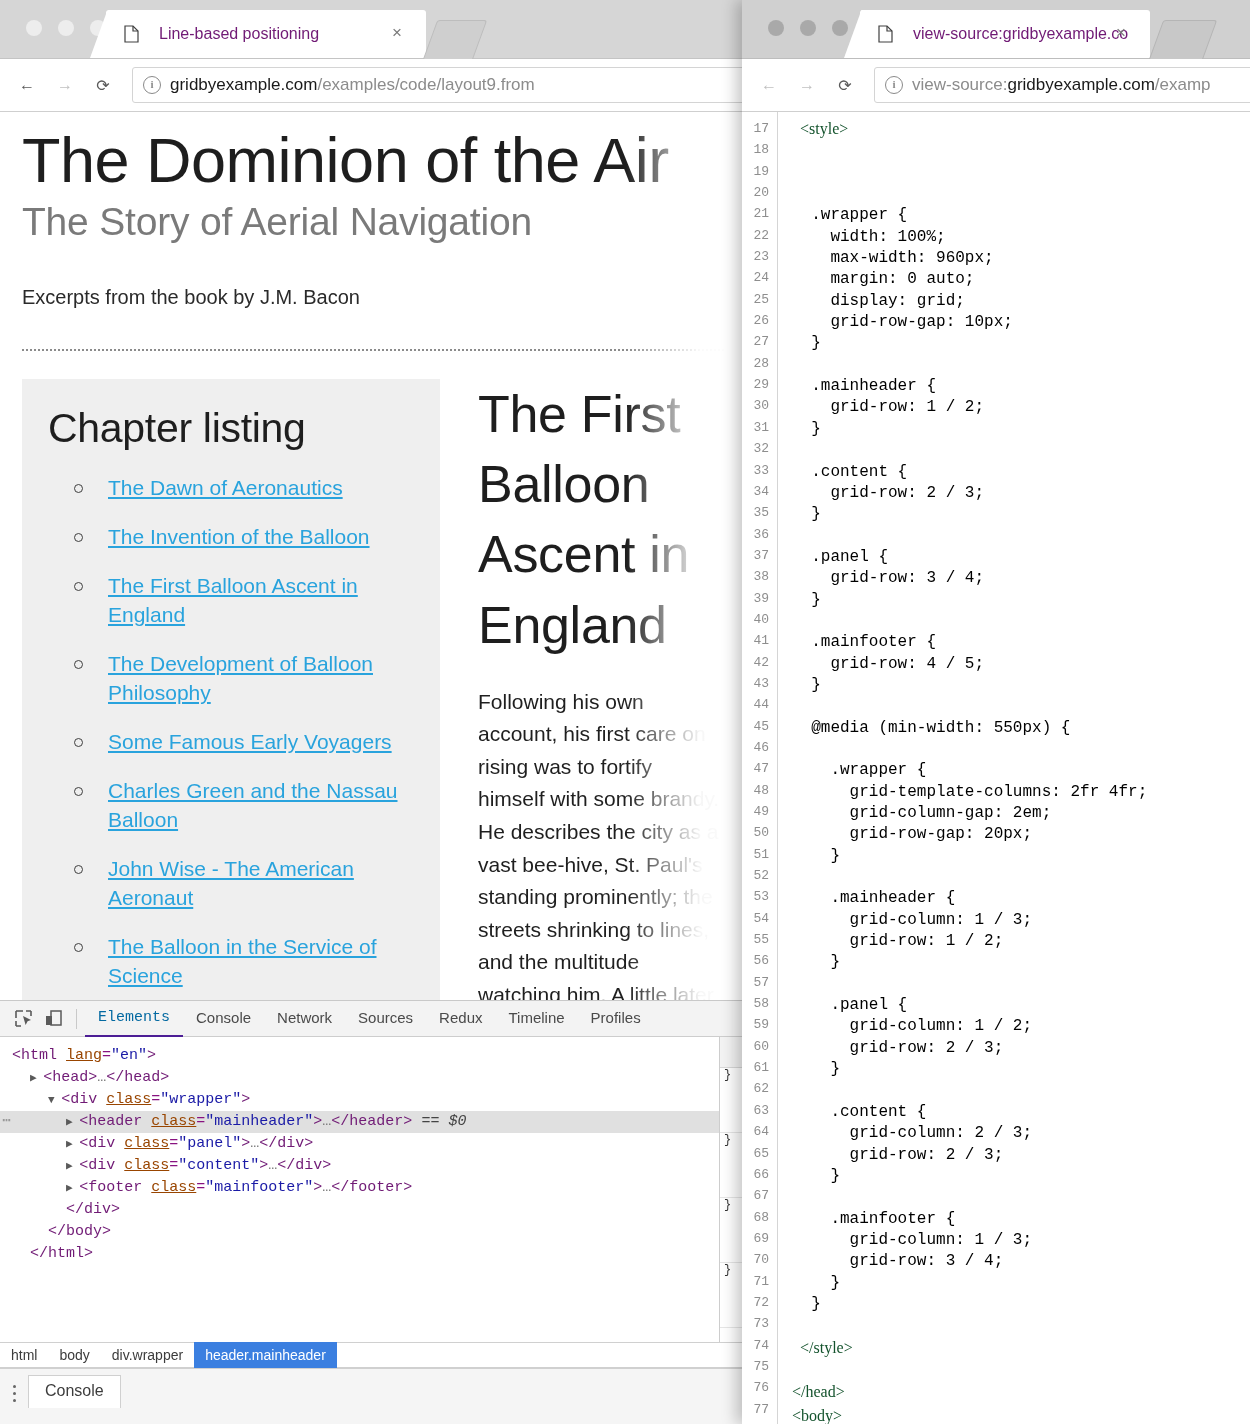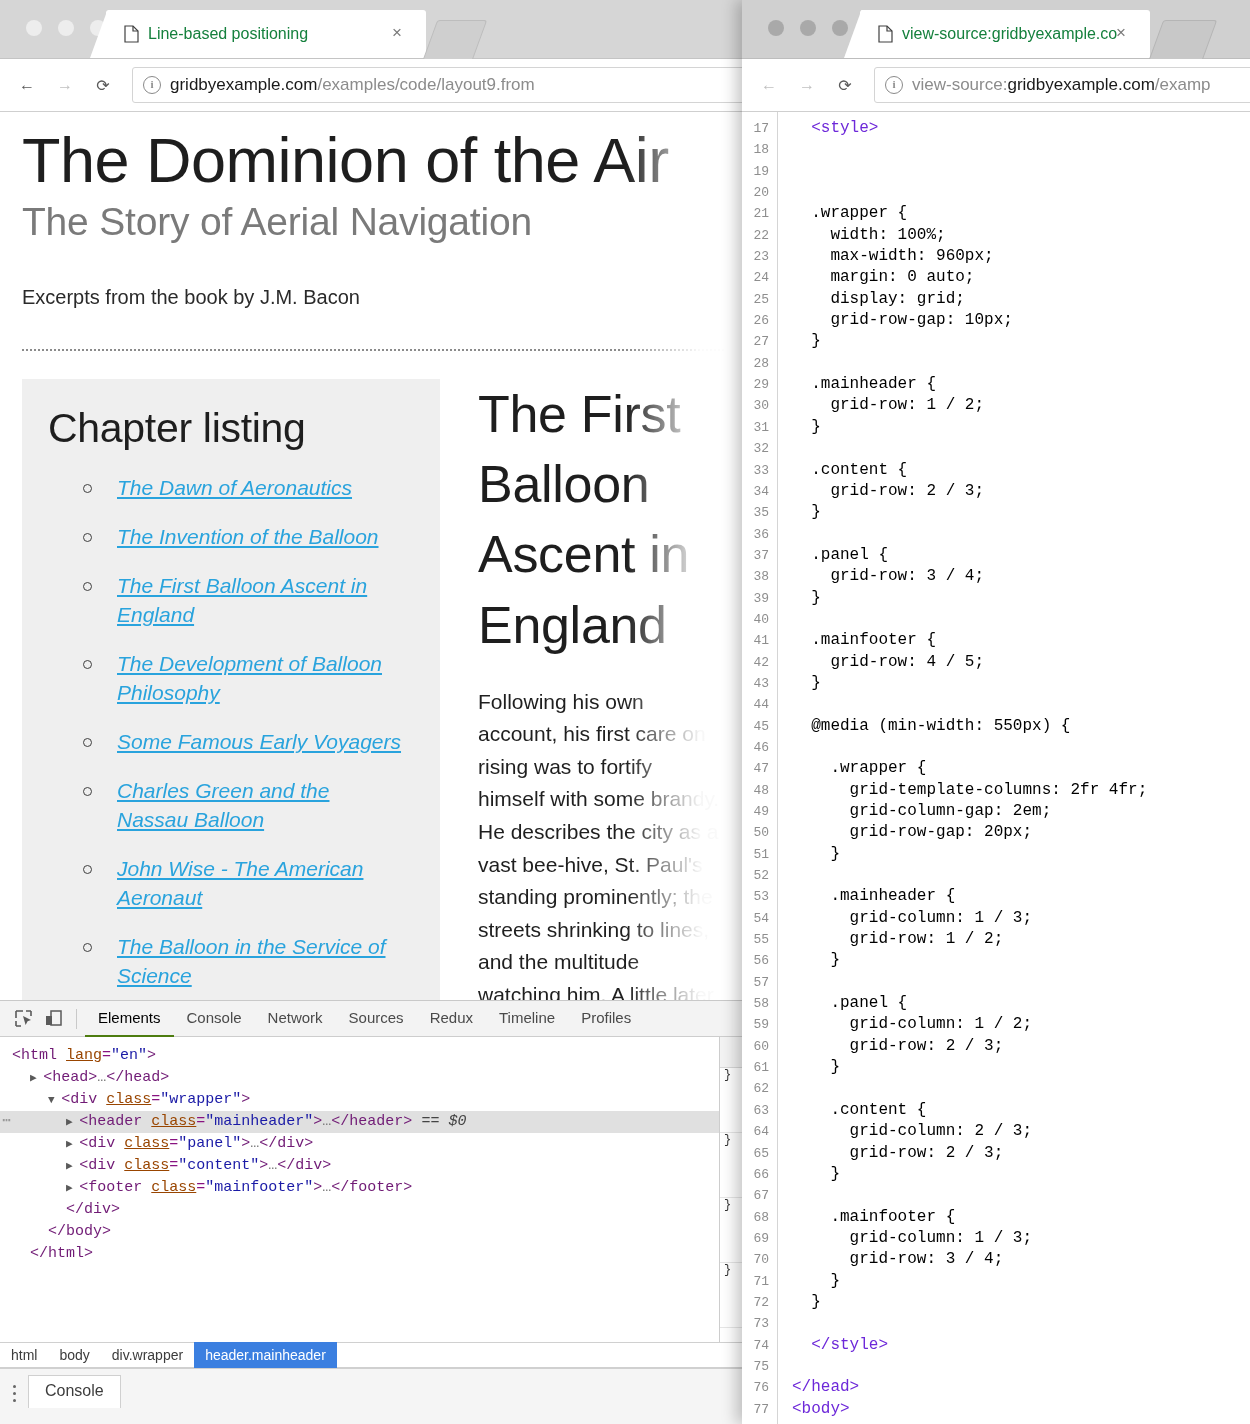--- a/index.html
+++ b/index.html
@@ -33,21 +33,21 @@
   .tab::before {
     content:""; position:absolute; left:-16px; top:0; width:20px; height:48px;
     background:#fff;
     transform: skewX(-20deg); transform-origin: bottom left;
     border-top-left-radius:3px;
   }
   .tab-inner { position: relative; display:flex; align-items:center; height:48px; padding-left: 18px; }
   .tab-favicon { width: 15px; height: 18px; position: relative; flex: 0 0 auto; }
   .tab-favicon svg { display:block; }
   .tab-title {
-    font-size: 16px; color: #15803d; margin-left: 9px;
+    font-size: 16px; color: #701a75; margin-left: 20px;
     white-space: nowrap; overflow: hidden;
   }
   .tab-close { position:absolute; right: 24px; top: 14px; font-size:17px; color:#7a7a7a; line-height:1; }
   .tab-ghost {
     position:absolute; left: 430px; top: 20px; width: 48px; height: 38px;
     background: #cfcfcf; border: 1px solid #bdbdbd;
     transform: skewX(-20deg);
     border-top-left-radius:3px; border-top-right-radius:3px;
   }
 
@@ -92,21 +92,21 @@
   .hr-dotted {
     margin-top: 40px; border: 0; border-top: 2px dotted #8b8b8b; height:0;
   }
   .grid-area { display: flex; gap: 38px; margin-top: 28px; }
   .panel {
     flex: 0 0 418px; background: #efefef; padding: 18px 26px 26px 26px; box-sizing: border-box;
   }
   .panel h2 {
     margin: 8px 0 22px 0; font-weight: 300; font-size: 41px; color: #1e1e1e; letter-spacing:-0.3px;
   }
-  .panel ul { list-style: none; margin: 13px; padding: 0; font-style: italic; }
+  .panel ul { list-style: none; margin: 4px; padding: 0; }
   .panel li {
     position: relative; padding-left: 56px; margin-bottom: 20px;
     font-size: 21px; line-height: 1.38;
   }
   .panel li::before {
     content: ""; position: absolute; left: 22px; top: 10px;
     width: 7px; height: 7px; border: 1.5px solid #3f3f3f; border-radius: 50%;
   }
   .panel li a { color: #29a3dd; text-decoration: underline; }
   .content { flex: 1 1 auto; min-width: 0; }
@@ -133,21 +133,21 @@
   .dt-tabbar {
     height: 36px; background: #f3f3f3; border-bottom: 1px solid #cdcdcd;
     display: flex; align-items: center; padding-left: 8px; box-sizing: border-box;
   }
   .dt-icon { width: 30px; height: 26px; display:flex; align-items:center; justify-content:center; }
   .dt-sep { width: 1px; height: 20px; background: #c9c9c9; margin: 0 8px; }
   .dt-tab {
     font-size: 15px; color: #4a4a4a; padding: 0 13px; height: 35px;
     display: flex; align-items: center; white-space: nowrap;
   }
-  .dt-tab.active { color: #000000; border-bottom: 2px solid #4d7c0f; }
+  .dt-tab.active { color: #0369a1; border-bottom: 2px solid #4c1d95; font-family: Liberation Mono, monospace; }
   .dt-body { position: relative; height: 320px; background: #fff; overflow: hidden; }
   .dom-tree {
     font-family: "Liberation Mono", monospace; font-size: 15px; line-height: 22px;
     color: #222; padding: 8px 0 0 0;
   }
   .dom-line { white-space: pre; position: relative; padding-left: 12px; }
   .dom-line.sel { background: #e0e0e0; }
   .dom-line.sel .dots {
     position: absolute; left: 2px; top: 0; color: #999; letter-spacing: 1px;
   }
@@ -221,21 +221,21 @@
     flex: 0 0 36px; text-align: right; padding-right: 8px; box-sizing:border-box;
     font-family: "Liberation Mono", monospace; font-size: 13px; color: #8e8e8e;
     line-height: 21.35px; padding-top: 6px; border-right: 1px solid #d5d5d5;
     background: #fff;
   }
   .code {
     flex: 1 1 auto; padding-left: 14px; padding-top: 6px; box-sizing:border-box;
     font-family: "Liberation Mono", monospace; font-size: 16px; line-height: 21.35px;
     color: #000; white-space: pre; overflow: hidden;
   }
-  .c-tag { color: #6d28d9; }
+  .c-tag { color: #14532d; font-family: Liberation Serif, serif; }
   .src-scroll {
     position:absolute; right:0; top:0; width: 9px; height: 100%; background:#fff;
   }
 </style>
 </head>
 <body>
 
 <div id="root">
 
   <div class="win-left">

